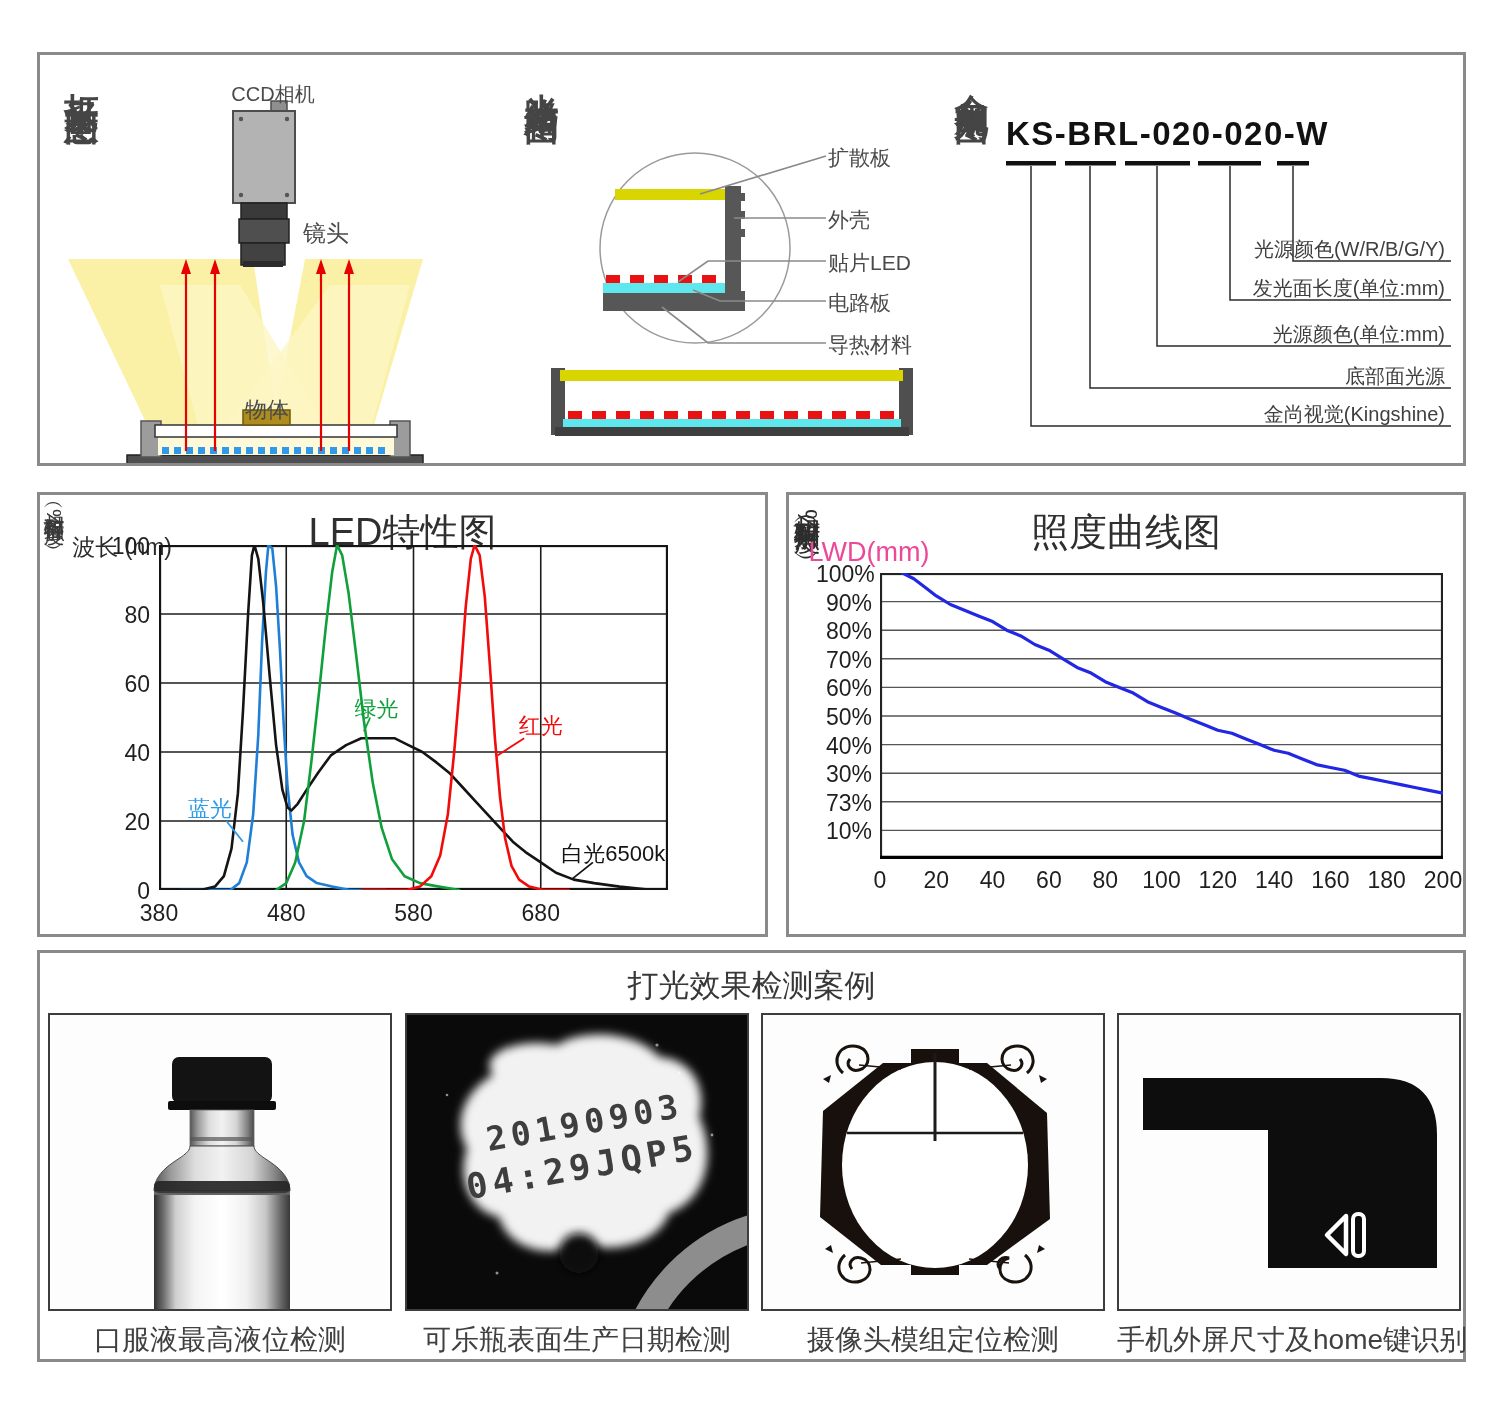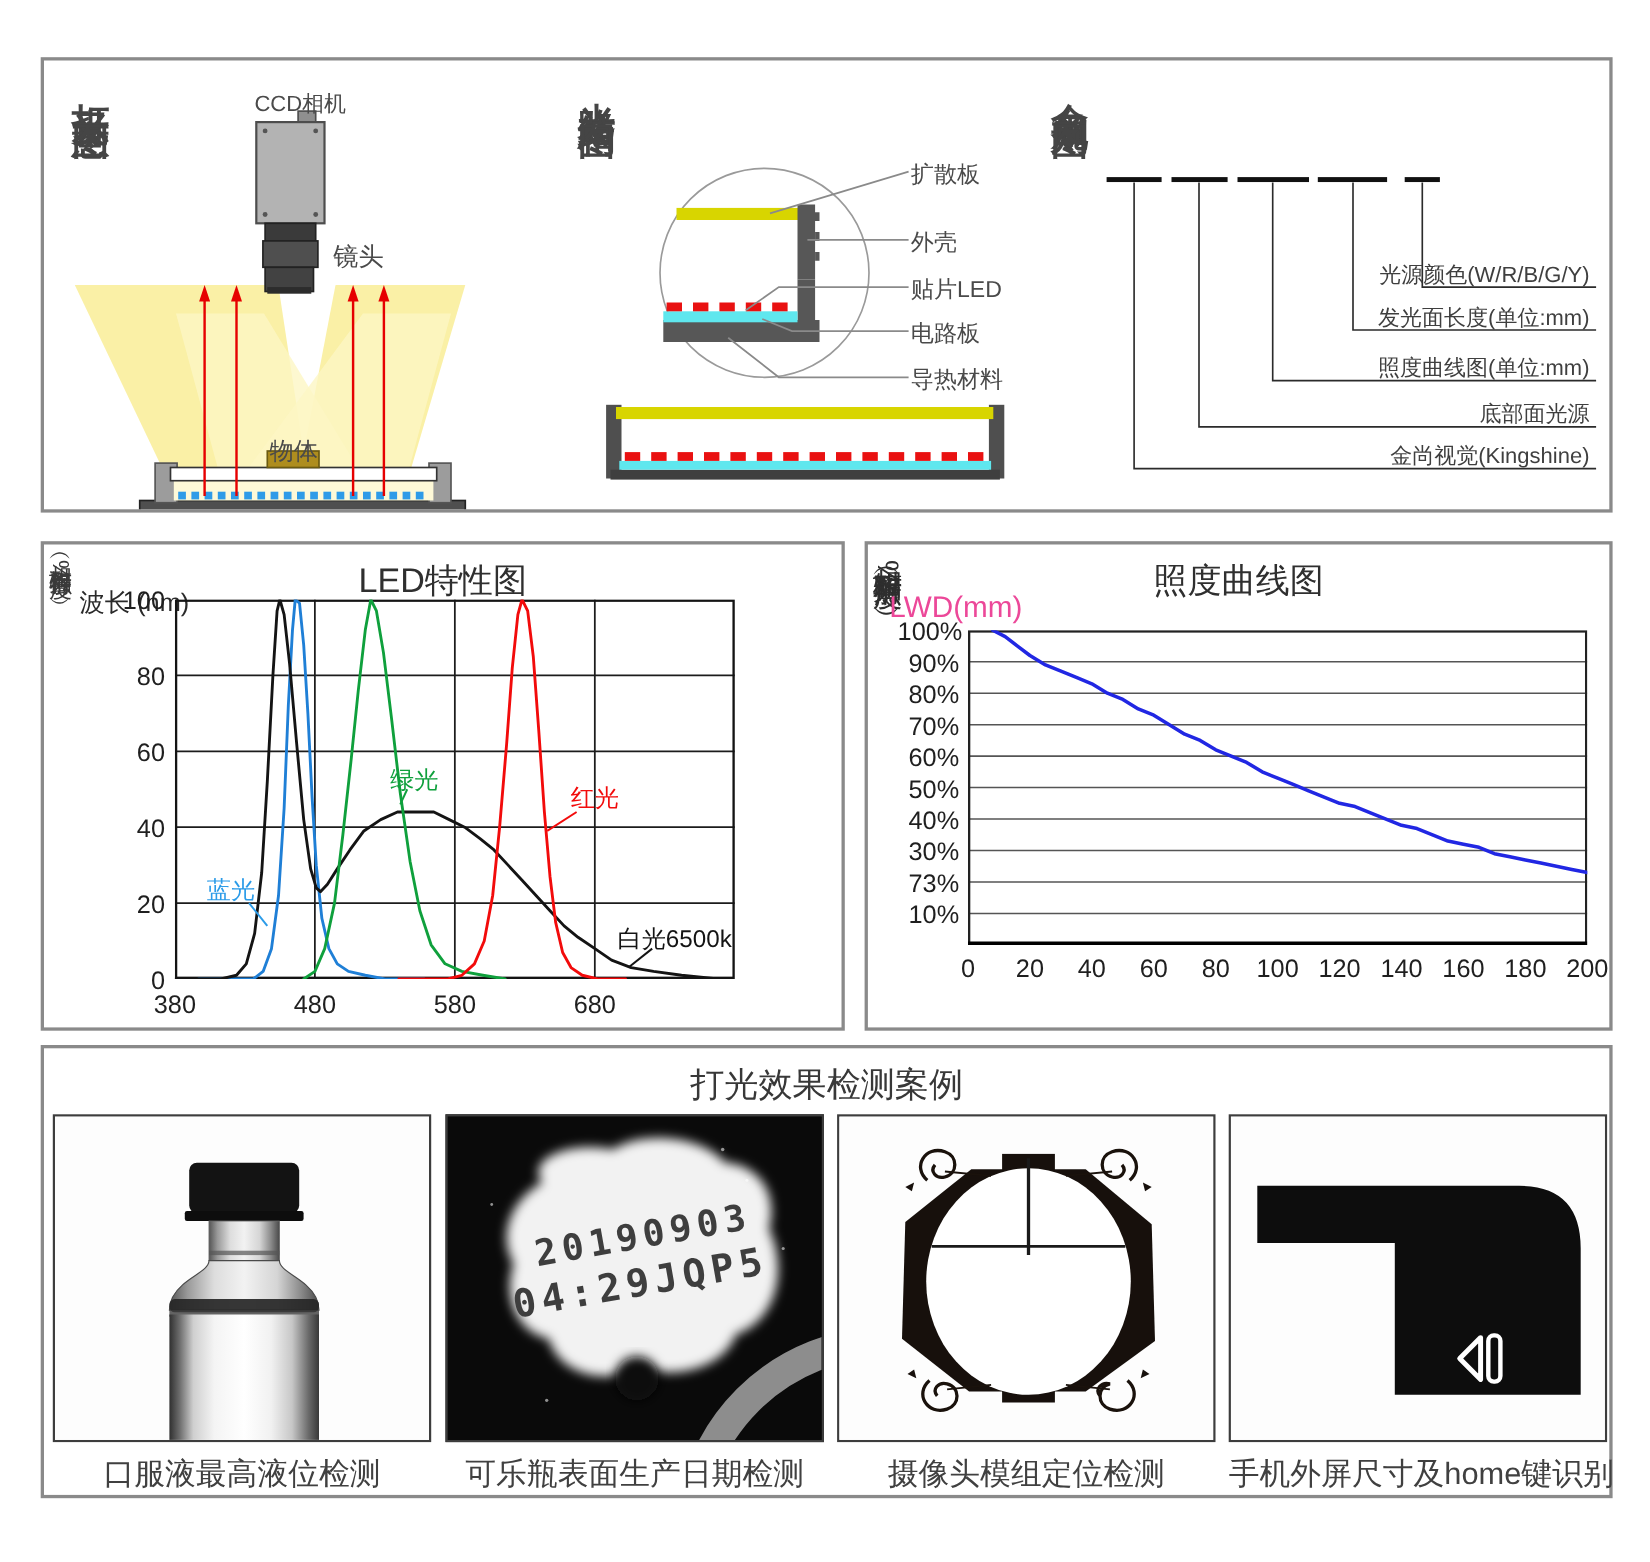--- a/index.html
+++ b/index.html
@@ -9,21 +9,21 @@
   #panelA{left:37px;top:52px;width:1429px;height:414px;}
   #panelB{left:37px;top:492px;width:731px;height:445px;}
   #panelC{left:786px;top:492px;width:680px;height:445px;}
   #panelD{left:37px;top:950px;width:1429px;height:412px;padding-left:24px;}
   .abs{position:absolute;}
   svg{display:block;}
   .vhead{position:absolute;writing-mode:vertical-rl;font-size:34px;font-weight:bold;color:#454545;letter-spacing:5px;line-height:38px;}
   .dlabel{position:absolute;font-size:21px;color:#4a4a4a;white-space:nowrap;}
   .code{position:absolute;left:966px;top:60px;font-size:33px;font-weight:bold;color:#111;letter-spacing:1.5px;white-space:nowrap;}
   .nm-label{position:absolute;right:18px;font-size:20px;color:#3f3f3f;white-space:nowrap;}
-  .chart-title{position:absolute;left:0;width:100%;text-align:center;top:12px;font-size:31px;color:#2f2f2f;}
+  .chart-title{position:absolute;left:0;width:100%;text-align:center;top:12px;font-size:38px;color:#2f2f2f;}
   .xtick{position:absolute;font-size:23px;color:#1f1f1f;text-align:center;width:70px;}
   .ytick{position:absolute;font-size:23px;color:#1f1f1f;text-align:right;width:56px;}
   .ann{position:absolute;width:150px;text-align:center;font-size:22px;white-space:nowrap;}
   #led-ylabel{left:84px;top:148px;writing-mode:vertical-rl;font-size:21px;color:#3a3a3a;letter-spacing:2px;}
   #led-xlabel{left:500px;top:407px;width:132px;text-align:right;font-size:23px;color:#2a2a2a;}
   #lwd-ylabel{left:12px;top:88px;writing-mode:vertical-rl;font-size:27px;color:#2e2e2e;letter-spacing:2px;}
   #lwd-xlabel{left:292px;top:412px;width:160px;text-align:center;font-size:27px;color:#ec4899;}
   #cases-title{position:absolute;left:0;width:100%;top:12px;text-align:center;font-size:31px;color:#383838;}
   .case-box{position:absolute;top:60px;width:344px;height:298px;border:2px solid #3d3d3d;box-sizing:border-box;background:#fff;overflow:hidden;}
   .case-caption{position:absolute;top:368px;width:344px;text-align:center;font-size:28px;color:#404040;white-space:nowrap;}
@@ -176,23 +176,24 @@
     <div class="dlabel" style="left:173px;top:26px;width:120px;text-align:center;font-size:20px">CCD相机</div>
     <div class="dlabel" style="left:263px;top:163px;font-size:23px">镜头</div>
     <div class="dlabel" style="left:196px;top:340px;width:62px;text-align:center;font-size:22px">物体</div>
 
     <div class="dlabel" style="left:788px;top:89px">扩散板</div>
     <div class="dlabel" style="left:788px;top:151px">外壳</div>
     <div class="dlabel" style="left:788px;top:194px">贴片LED</div>
     <div class="dlabel" style="left:788px;top:234px">电路板</div>
     <div class="dlabel" style="left:788px;top:276px">导热材料</div>
 
+    <div class="code">KS-BRL-020-020-W</div>
     <div class="nm-label" style="top:181px">光源颜色(W/R/B/G/Y)</div>
     <div class="nm-label" style="top:220px">发光面长度(单位:mm)</div>
-    <div class="nm-label" style="top:266px">照度曲线图(单位:mm)</div>
+    <div class="nm-label" style="top:266px">光源颜色(单位:mm)</div>
     <div class="nm-label" style="top:308px">底部面光源</div>
     <div class="nm-label" style="top:346px">金尚视觉(Kingshine)</div>
   </div>
 
   <div class="panel" id="panelB">
     <div class="chart-title">LED特性图</div>
     <svg class="abs" id="led-svg" style="left:119px;top:50px" width="509" height="345" viewBox="0 0 509 345">
         <line x1="0" y1="276" x2="509" y2="276" stroke="#1c1c1c" stroke-width="1.6"></line>
         <line x1="0" y1="207" x2="509" y2="207" stroke="#1c1c1c" stroke-width="1.6"></line>
         <line x1="0" y1="138" x2="509" y2="138" stroke="#1c1c1c" stroke-width="1.6"></line>

